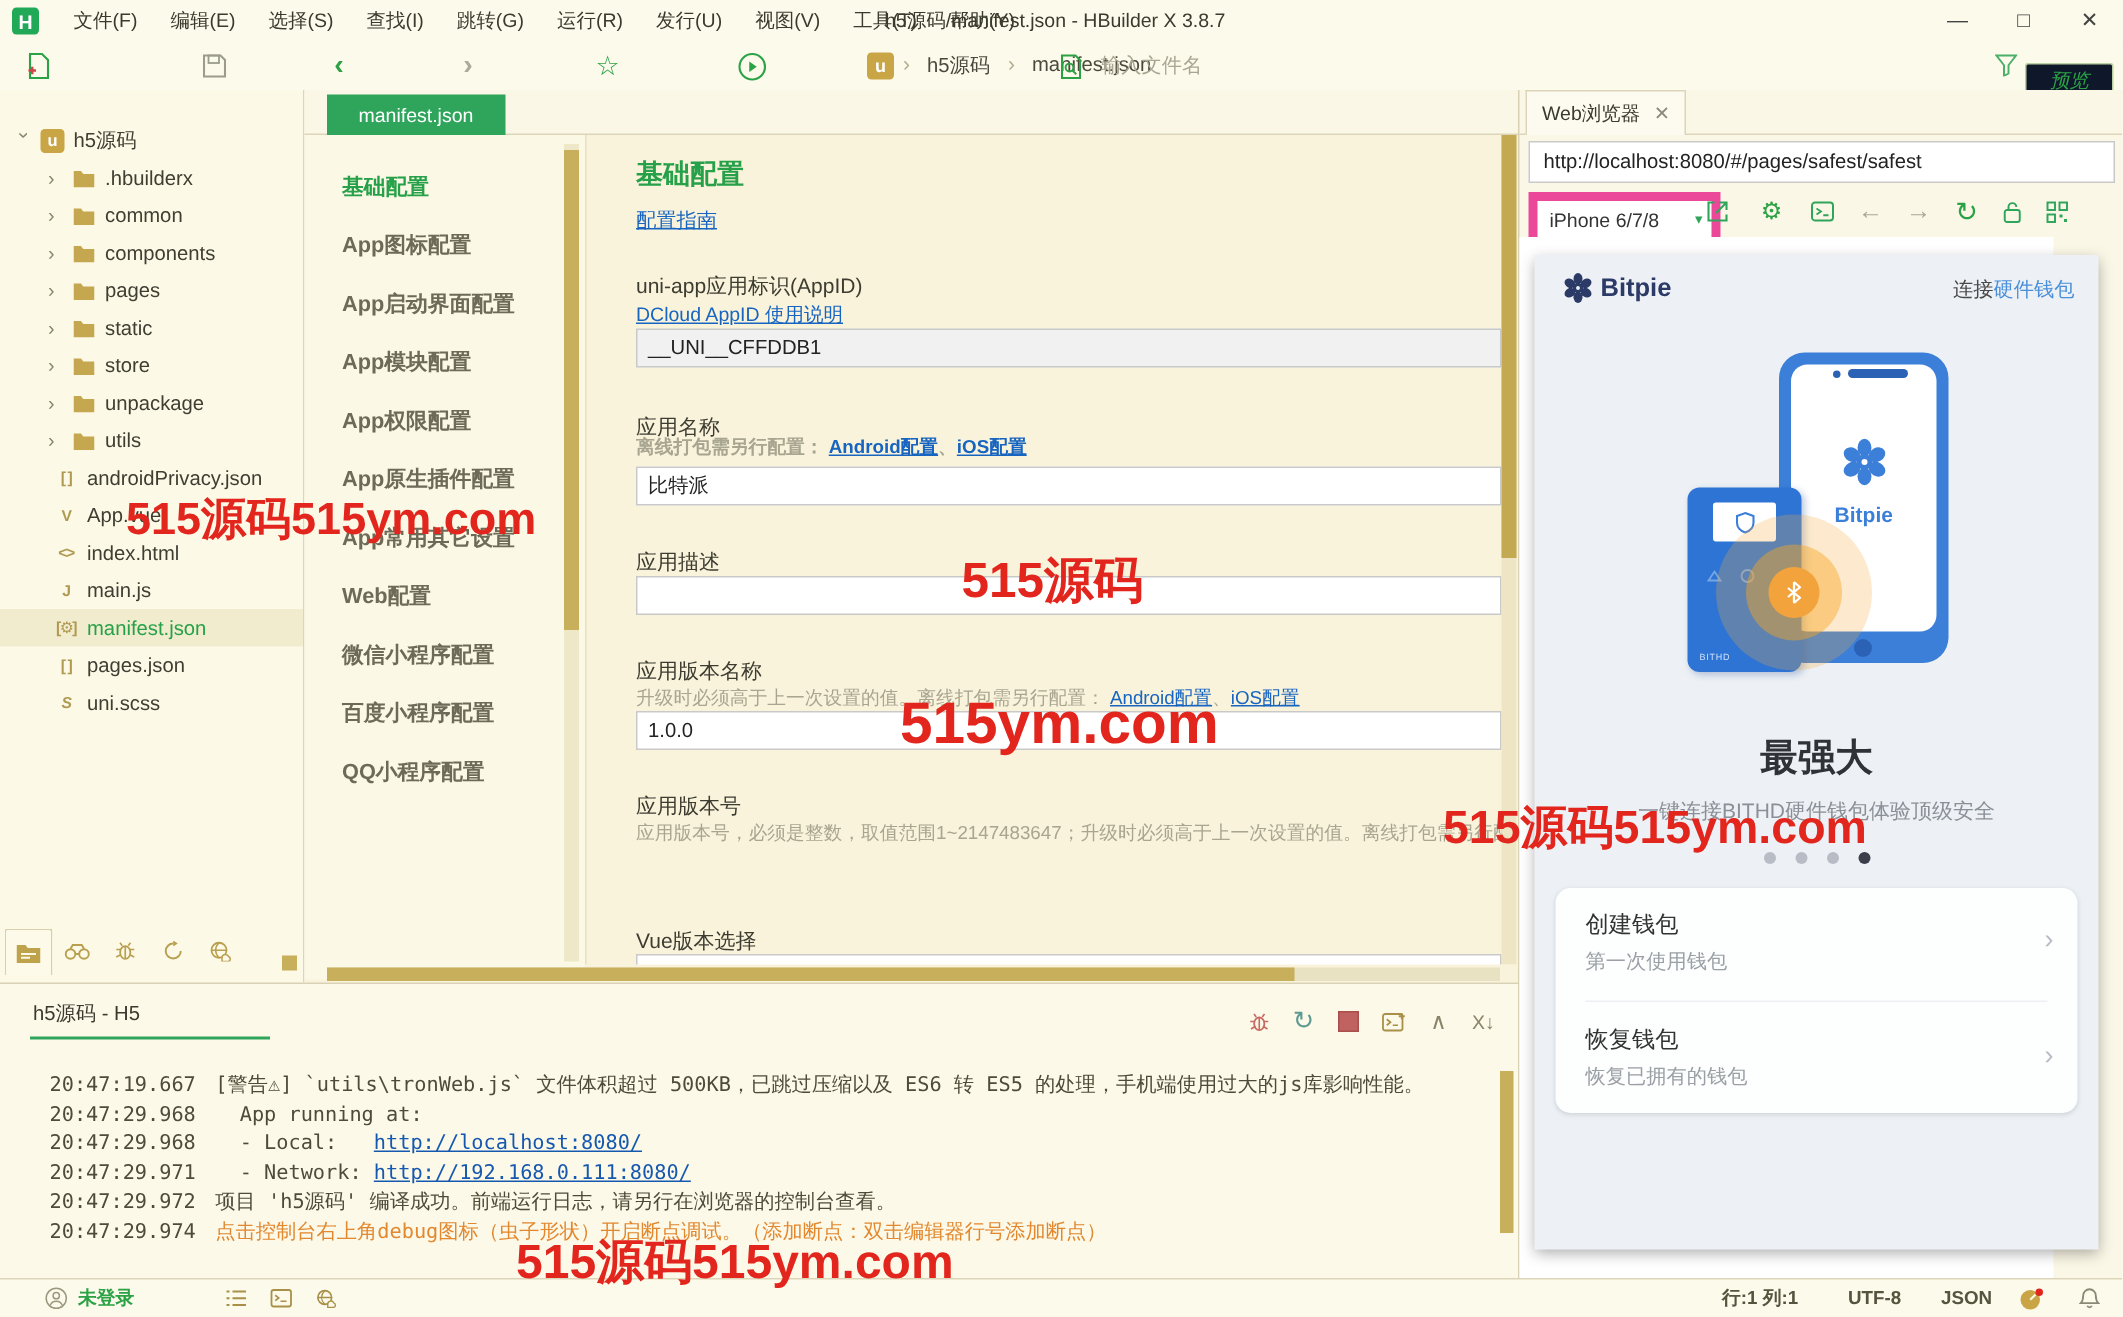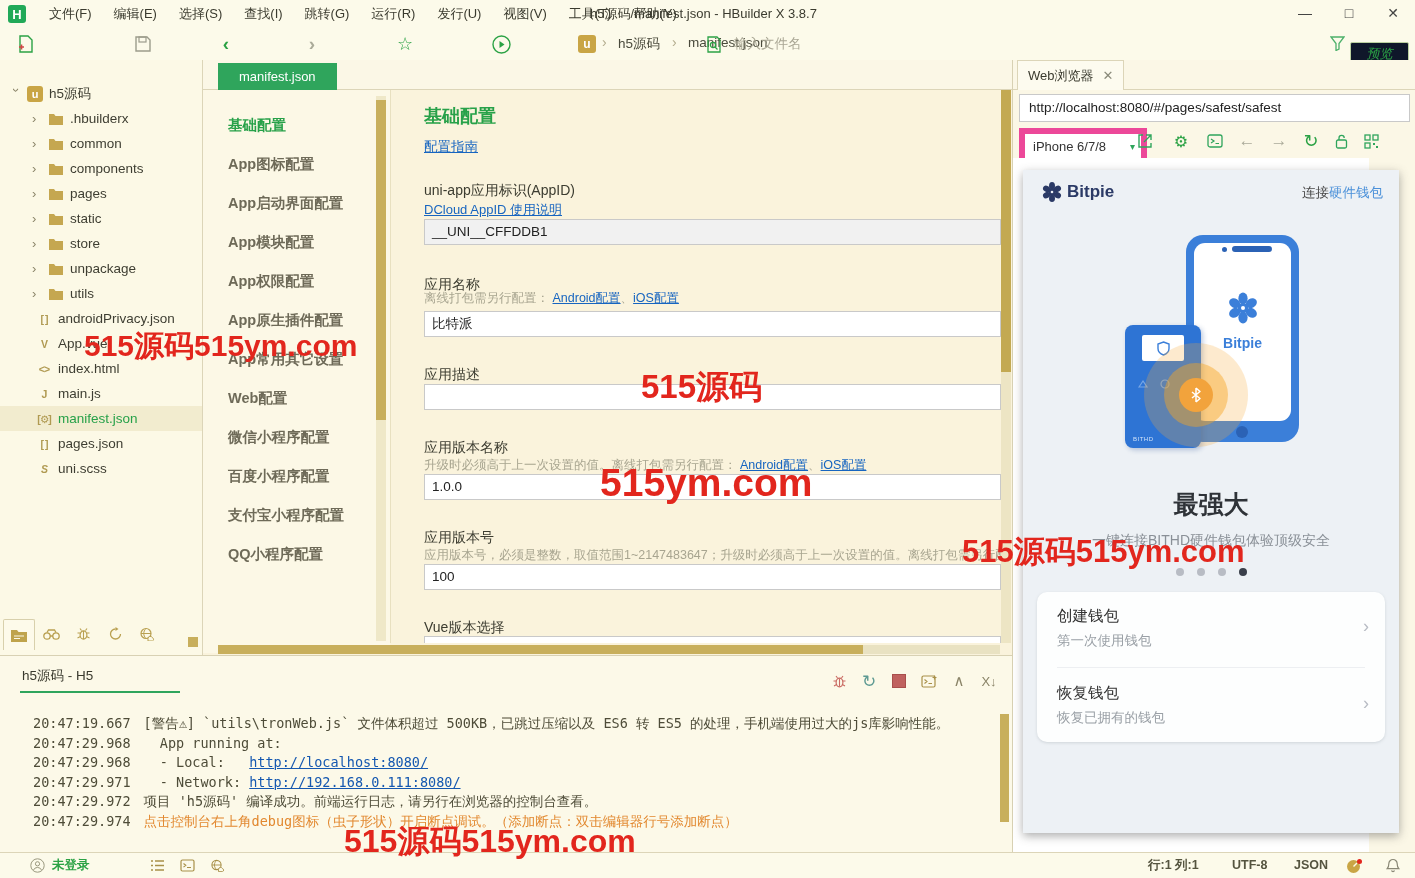--- a/index.html
+++ b/index.html
@@ -377,55 +377,53 @@
         <div class="nav-item active">基础配置</div>
         <div class="nav-item">App图标配置</div>
         <div class="nav-item">App启动界面配置</div>
         <div class="nav-item">App模块配置</div>
         <div class="nav-item">App权限配置</div>
         <div class="nav-item">App原生插件配置</div>
         <div class="nav-item">App常用其它设置</div>
         <div class="nav-item">Web配置</div>
         <div class="nav-item">微信小程序配置</div>
         <div class="nav-item">百度小程序配置</div>
-        <div class="nav-item">支付宝小程序配置</div>
         <div class="nav-item">QQ小程序配置</div>
       </div>
       <div class="nav-scrolltrack"></div>
       <div class="nav-scrollthumb"></div>
     </div>
 
     <div class="form">
       <div class="f-heading">基础配置</div>
       <div class="f-hint" style="top:48px;"><span class="lnk" style="font-size:13.5px;">配置指南</span></div>
 
       <div class="f-label" style="top:92px;">uni-app应用标识(AppID)</div>
       <div class="f-hint" style="top:111px;"><span class="lnk" style="font-size:13px;">DCloud AppID 使用说明</span></div>
       <div class="f-input ro" style="top:129px;">__UNI__CFFDDB1</div>
 
       <div class="f-label" style="top:186px;">应用名称</div>
-      <div class="f-hint" style="top:200px;">
+      <div class="f-hint" style="top:200px;font-weight:bold;">
         <span>离线打包需另行配置：</span>
         <span class="lnk">Android配置</span><span>、</span><span class="lnk">iOS配置</span>
       </div>
       <div class="f-input" style="top:221px;">比特派</div>
 
       <div class="f-label" style="top:276px;">应用描述</div>
       <div class="f-input" style="top:294px;"></div>
 
       <div class="f-label" style="top:349px;">应用版本名称</div>
       <div class="f-hint" style="top:367px;">
         <span>升级时必须高于上一次设置的值。离线打包需另行配置：</span>
         <span class="lnk">Android配置</span><span>、</span><span class="lnk">iOS配置</span>
       </div>
       <div class="f-input" style="top:384px;">1.0.0</div>
 
       <div class="f-label" style="top:439px;">应用版本号</div>
       <div class="f-hint" style="top:457px;">应用版本号，必须是整数，取值范围1~2147483647；升级时必须高于上一次设置的值。离线打包需另行配置</div>
-      <div class="f-input" style="top:474px;">100</div>
 
       <div class="f-label" style="top:529px;">Vue版本选择</div>
       <div class="f-input" style="top:546px;height:8px;"></div>
 
       <div class="form-vtrack"></div>
       <div class="form-vthumb"></div>
     </div>
 
     <div class="hscroll-track"></div>
     <div class="hscroll-thumb"></div>

